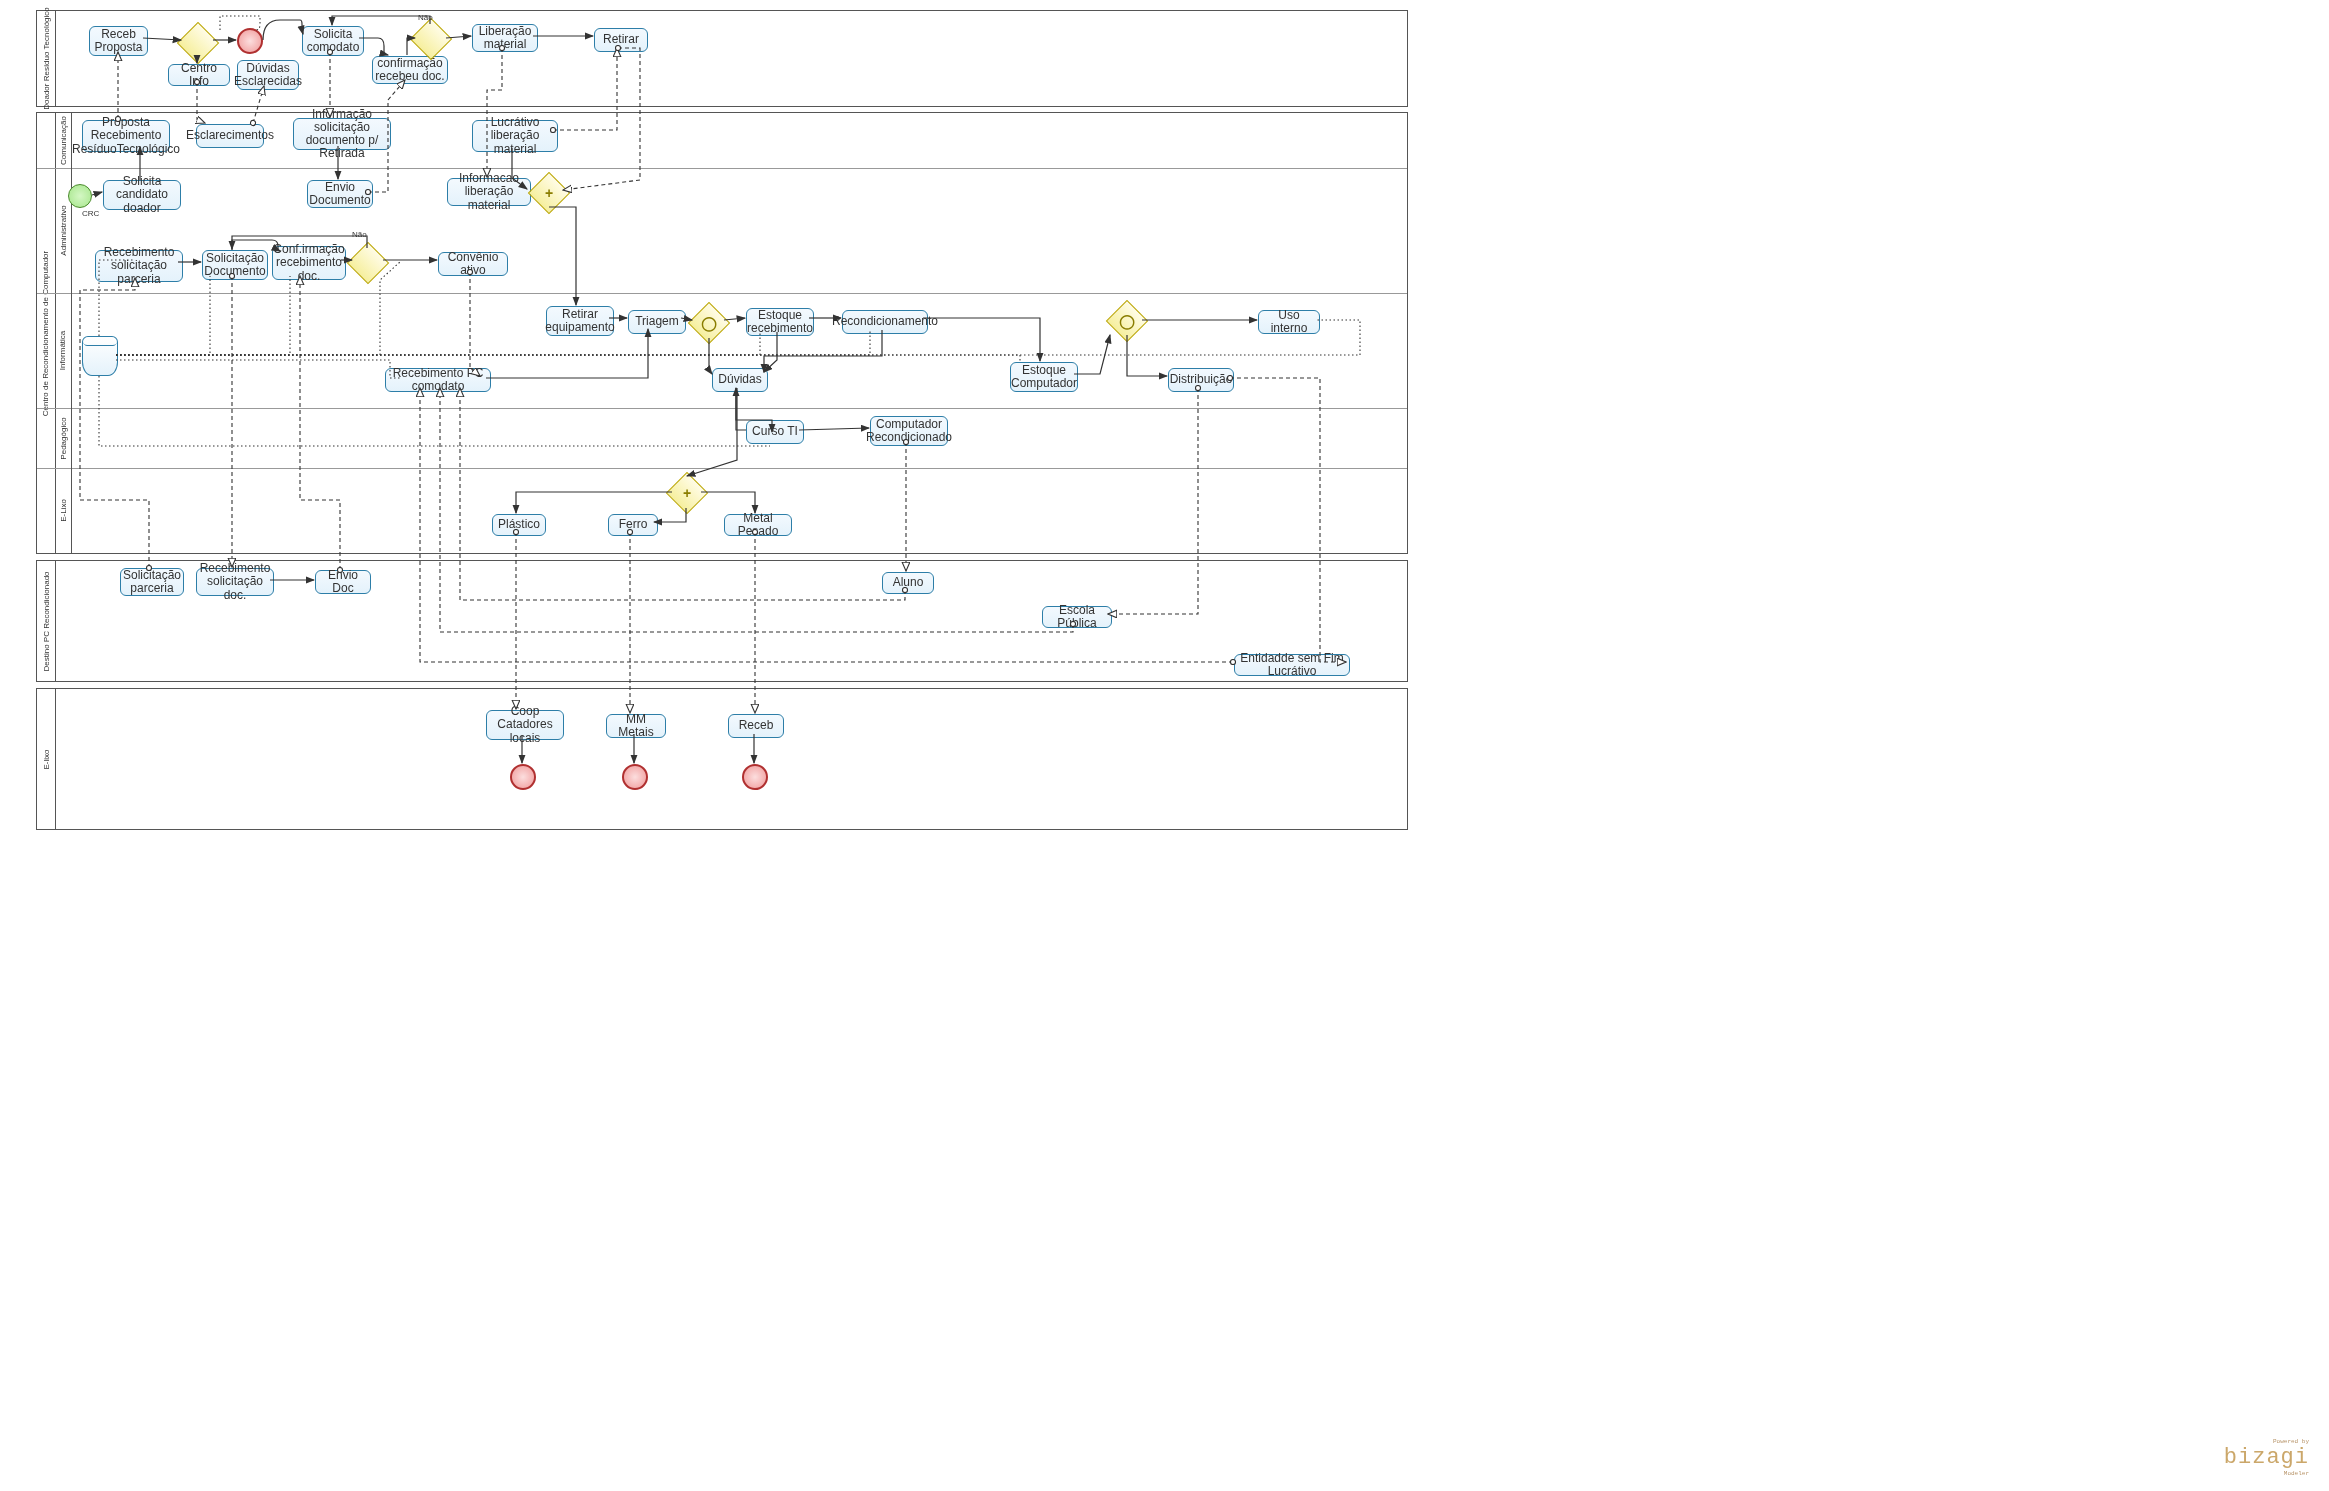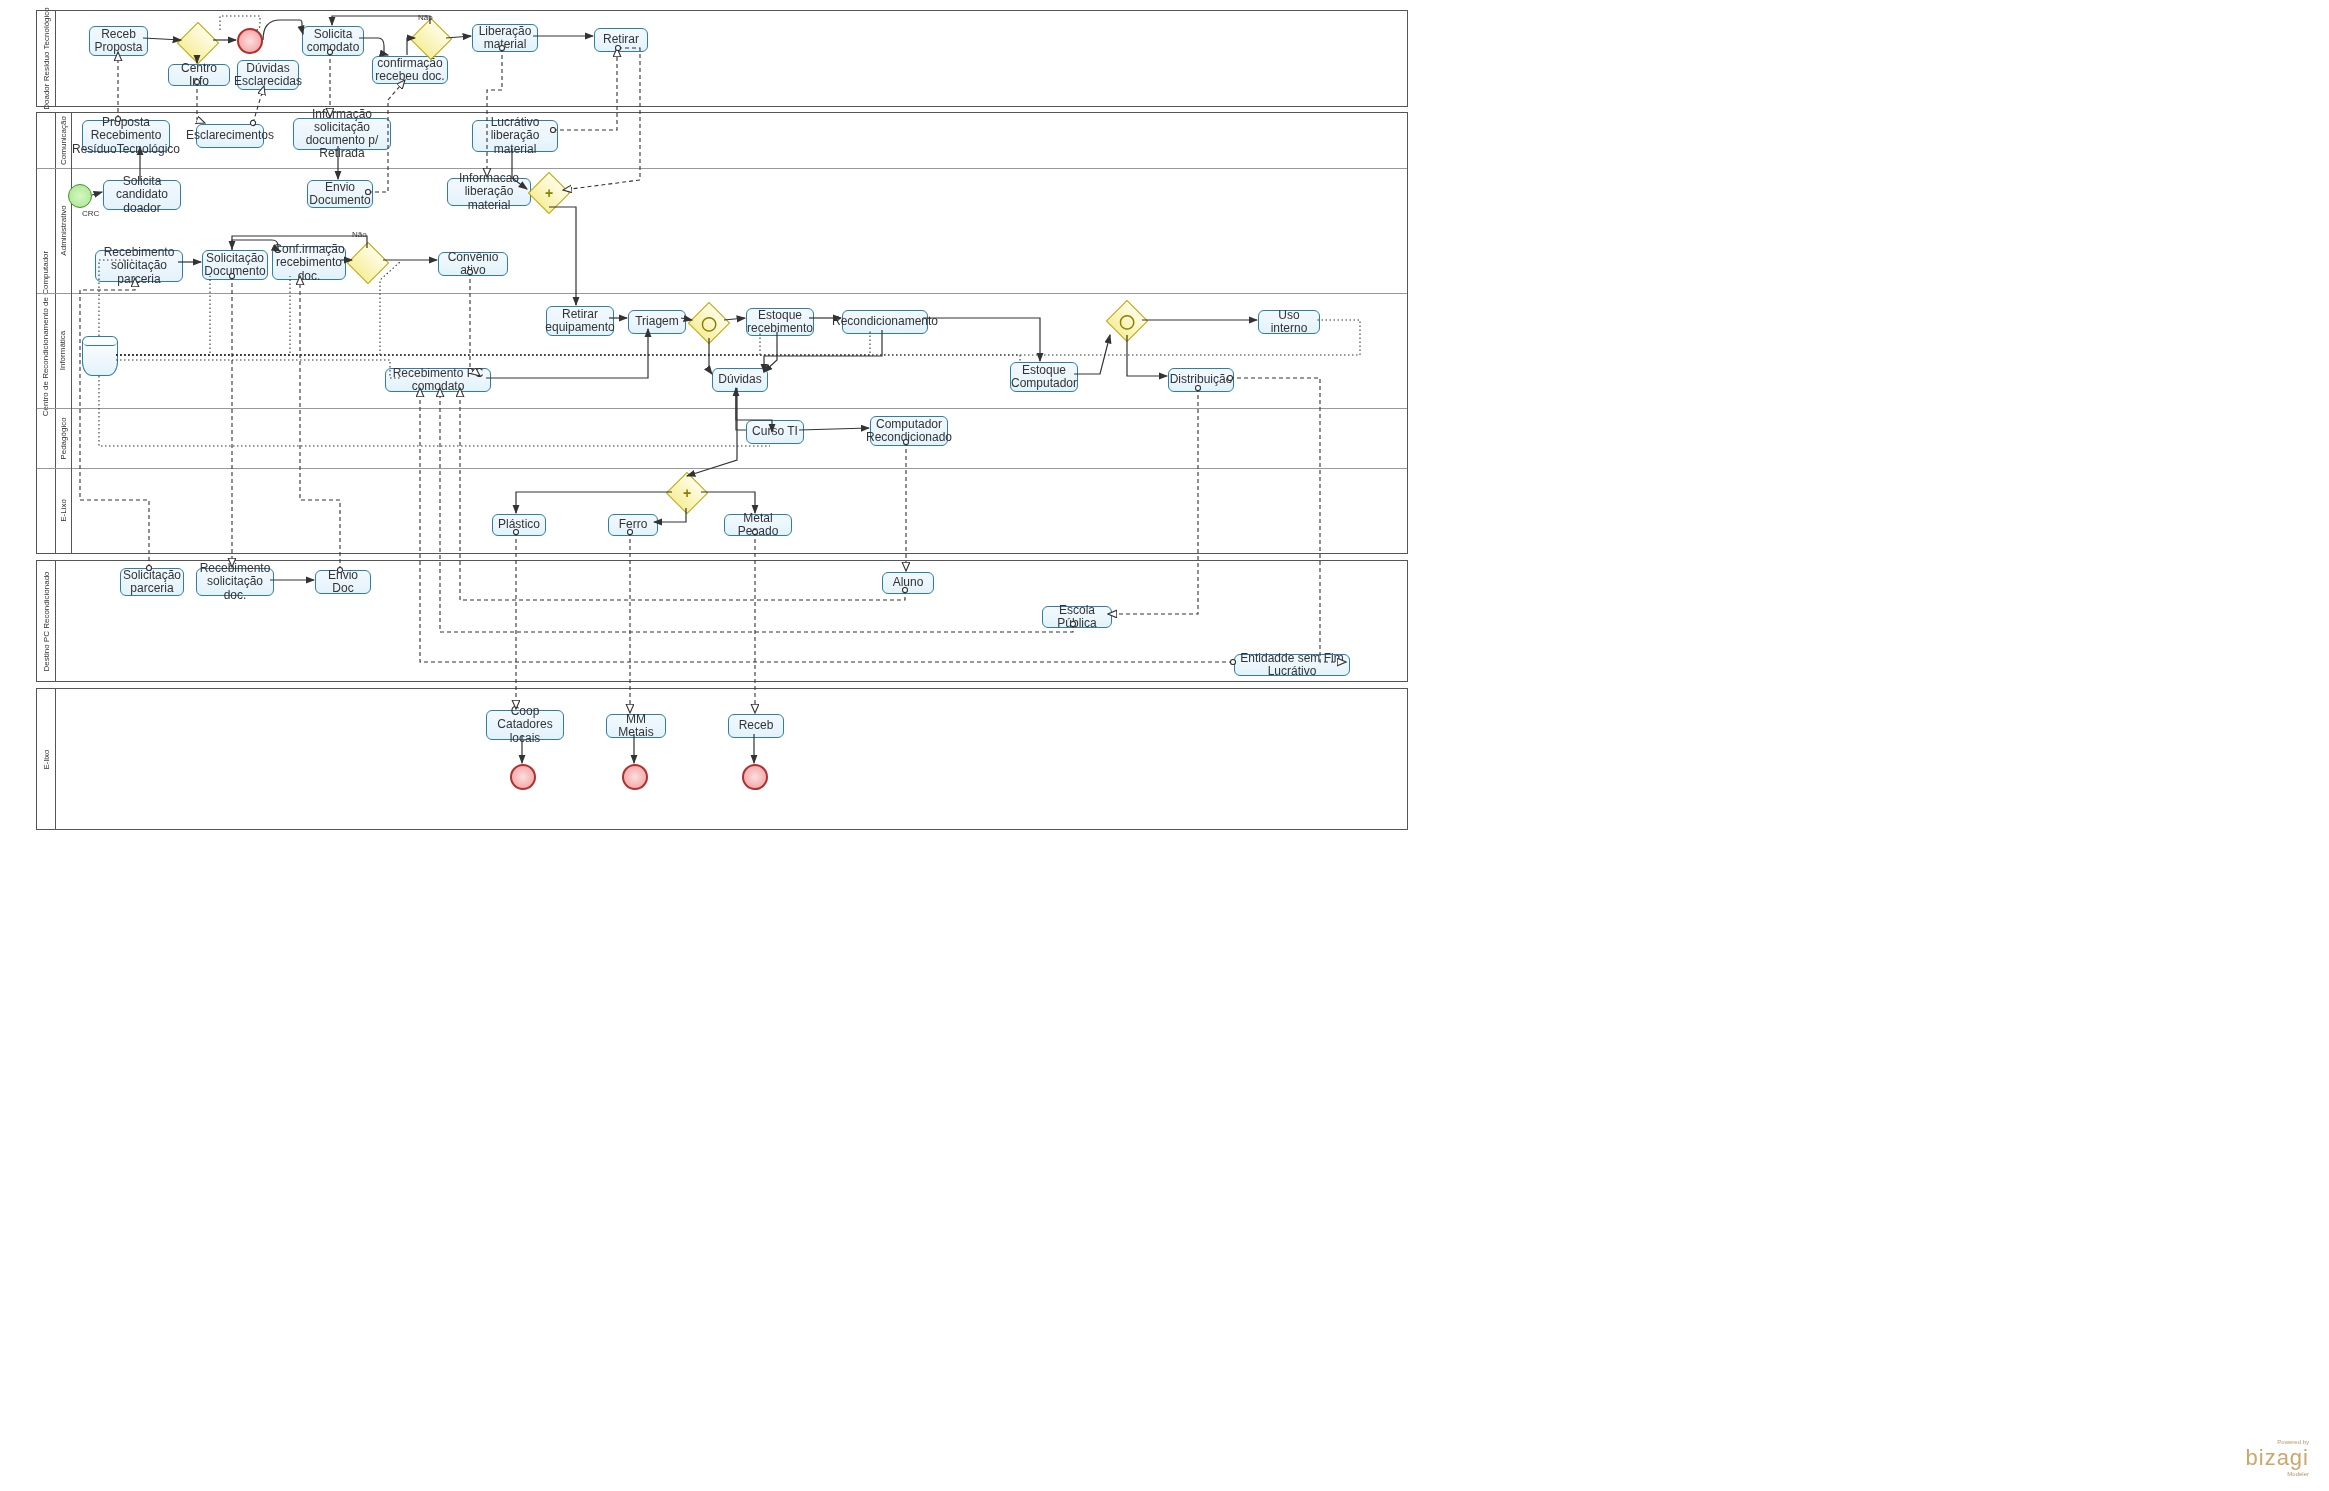--- a/index.html
+++ b/index.html
@@ -14,21 +14,21 @@
 .end-event{position:absolute;width:22px;height:22px;border-radius:50%;background:radial-gradient(#fcdede,#f09999);border:2px solid #b03030}
 .datastore{position:absolute;width:34px;height:38px;border:1px solid #2d7ea8;border-radius:6px 6px 10px 10px/6px 6px 14px 14px;background:linear-gradient(#fff,#e4f2fb)}
 .datastore::before{content:"";position:absolute;left:0;right:0;top:0;height:8px;border-bottom:1px solid #2d7ea8;border-radius:6px/6px}
 .lanemark{position:absolute;left:0;right:0;border-top:1px solid #999}
 .note{position:absolute;font-size:8px;color:#333}
 .flow{stroke:#333;stroke-width:1.2;fill:none}
 .flow-dash{stroke:#333;stroke-width:1.1;fill:none;stroke-dasharray:4 3}
 .flow-dot{stroke:#333;stroke-width:1.1;fill:none;stroke-dasharray:1.5 2.5}
 .arrow{fill:#333}
 .arrow-open{fill:#fff;stroke:#333;stroke-width:1}
-.logo{position:absolute;right:20px;bottom:14px;color:#cba76a;font-family:Liberation Sans, sans-serif;text-align:right}
+.logo{position:absolute;right:20px;bottom:14px;color:#cba76a;font-family:Liberation Mono, monospace;text-align:right}
 .logo .big{font-size:22px;letter-spacing:1px}
 .logo .small{font-size:6px;color:#b8956a}
 </style>
 </head>
 <body>
 
 <div class="canvas">
 
 <div class="pool" style="left:36px;top:10px;width:1370px;height:95px">
   <div class="pool-label">

